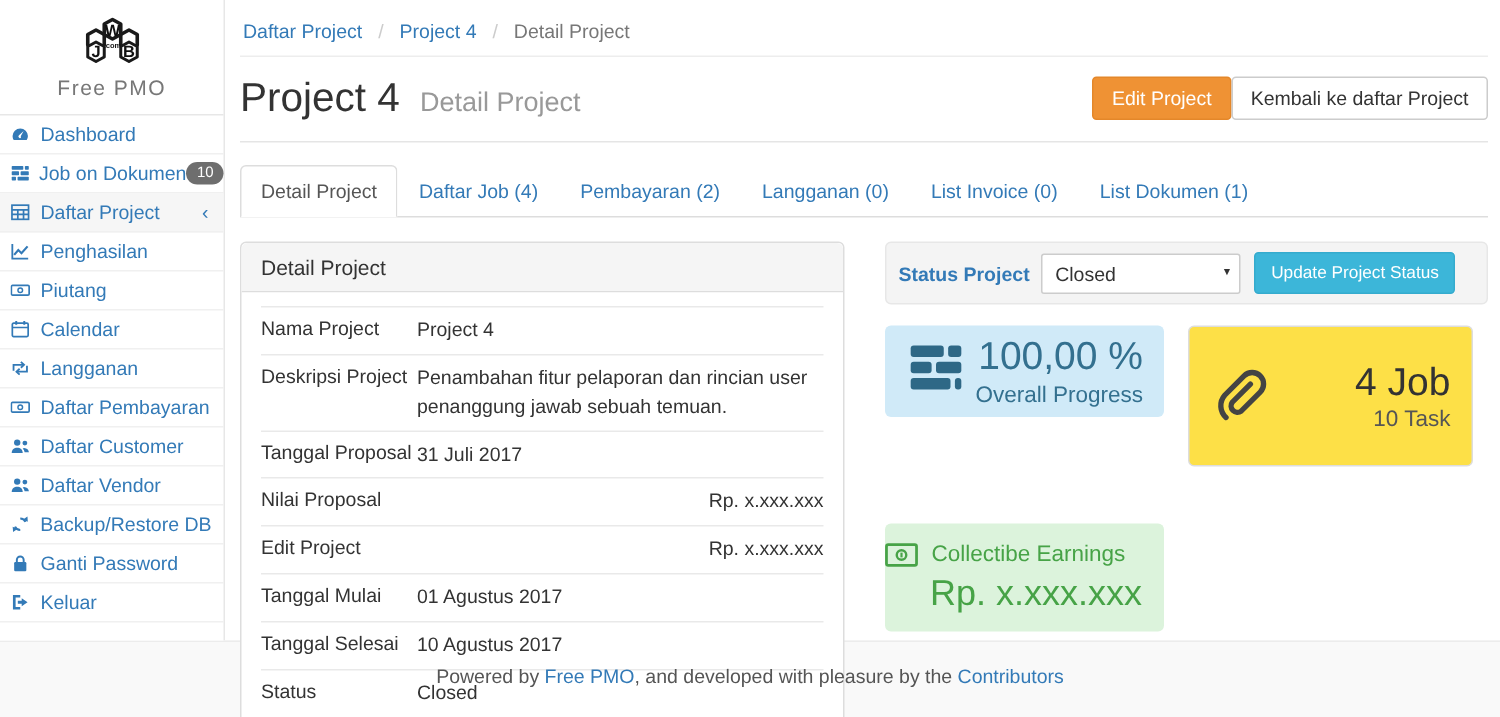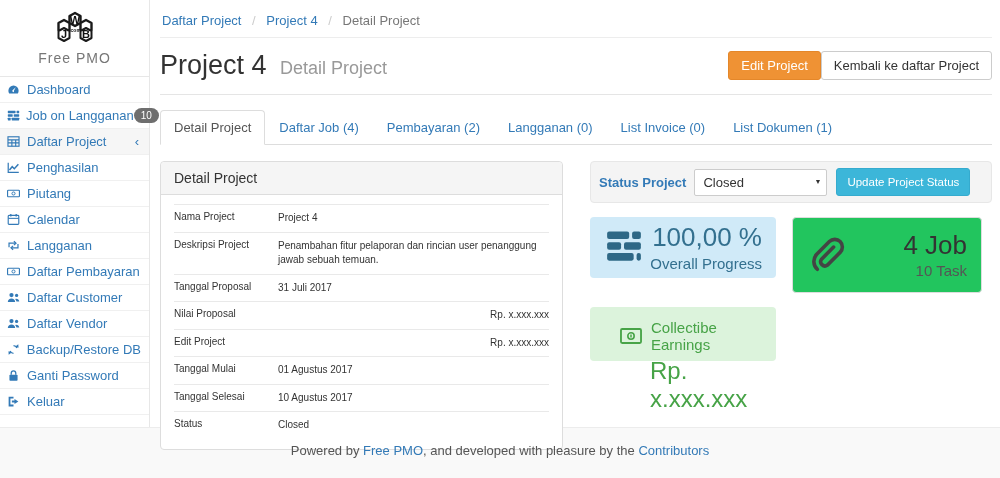--- a/index.html
+++ b/index.html
@@ -41,47 +41,47 @@
   .tabs { list-style:none; display:flex; margin-top:15px; border-bottom:1px solid #ddd; }
   .tab { font-size:13px; padding:9px 13px; color:#337ab7; cursor:pointer; margin-bottom:-1px; border:1px solid transparent; border-radius:4px 4px 0 0; }
   .tab.active { color:#555; background:#fff; border-color:#ddd #ddd #fff; cursor:default; }
 
   .content-row { display:flex; margin-top:16px; }
 
   
   .panel { width:403px; border:1px solid #ddd; border-radius:4px; background:#fff; align-self:flex-start; }
   .panel-heading { background:#f5f5f5; border-bottom:1px solid #ddd; border-radius:4px 4px 0 0; padding:8px 13px; font-size:14px; color:#333; }
   .panel-body { padding:6px 13px 10px; }
-  .drow { display:flex; padding:6px 0; border-bottom:1px solid #e9e9e9; font-size:10px; color:#333; }
+  .drow { display:flex; padding:6px 0; border-bottom:1px solid #e9e9e9; font-size:13px; color:#333; }
   .drow:first-child { border-top:1px solid #e9e9e9; margin-top:3px; }
   .drow:last-child { border-bottom:none; }
   .dlabel { width:104px; min-width:104px; }
   .dvalue { flex:1; line-height:1.45; }
   .dvalue.num { text-align:right; }
 
   
   .right-col { margin-left:27px; width:402px; }
   .status-bar { background:#f4f4f4; border:1px solid #e7e7e7; border-radius:4px; padding:6px 8px; display:flex; align-items:center; }
   .status-label { color:#337ab7; font-weight:bold; font-size:13px; margin-right:8px; white-space:nowrap; }
   .select-wrap { position:relative; }
   .select-wrap select { -webkit-appearance:none; appearance:none; width:133px; height:27px; border:1px solid #ccc; border-radius:2px;
                         background:#fff; font-size:13px; color:#333; padding:0 18px 0 8px; font-family:inherit; }
   .select-caret { position:absolute; right:6px; top:9px; font-size:7px; color:#333; pointer-events:none; }
   .btn-update { background:#3cb6d9; border-color:#35abce; color:#fff; font-size:11.5px; padding:7px 10px; margin-left:9px; white-space:nowrap; }
 
   .widgets { display:grid; grid-template-columns:186px 190px; column-gap:16px; row-gap:14px; margin-top:14px; }
   .widget { border-radius:4px; padding:13px 14px; }
   .w-progress { background:#d0eaf8; color:#33708f; display:flex; align-items:center; height:61px; }
   .w-progress .w-icon { color:#2e6886; }
-  .w-jobs { background:#22c55e; border:1px solid #ddd; color:#333; display:flex; align-items:center; height:76px;gap:15px; }
+  .w-jobs { background:#fde047; border:1px solid #ddd; color:#333; display:flex; align-items:center; height:94px;gap:15px; }
   .w-text { flex:1; text-align:right; }
   .w-big { font-size:26px; line-height:1.15; }
   .w-cap { font-size:15px; margin-top:2px; }
   .w-jobs .w-cap { color:#555; }
-  .w-earn { background:#dcf3dc; color:#47a347; height:54px; padding:12px 30px; }
+  .w-earn { background:#dcf3dc; color:#47a347; height:72px; padding:12px 0;margin-top:24px; }
   .w-earn-top { display:flex; align-items:center; gap:9px; font-size:15px; }
   .w-earn-big { font-size:24px; margin:4px 0 0 30px; }
 
   
   .footer { height:51px; background:#f9f9f9; border-top:1px solid #ececec; text-align:center; padding-top:15px; font-size:13px; color:#555; }
   .footer a { color:#337ab7; }
 </style>
 </head>
 <body>
 
@@ -118,21 +118,21 @@
         <span class="nav-icon">
             <svg viewBox="0 0 16 16" fill="currentColor">
               <rect x="1" y="2" width="9.5" height="3.2" rx="0.6"></rect>
               <rect x="11.8" y="2" width="3.2" height="3.2" rx="0.6"></rect>
               <rect x="1" y="6.4" width="6" height="3.2" rx="0.6"></rect>
               <rect x="8.3" y="6.4" width="6.7" height="3.2" rx="0.6"></rect>
               <rect x="1" y="10.8" width="3.5" height="3.2" rx="0.6"></rect>
               <rect x="5.8" y="10.8" width="9.2" height="3.2" rx="0.6"></rect>
             </svg>
           </span>
-        <span class="nav-label">Job on Langganan</span>
+        <span class="nav-label">Job on Dokumen</span>
         <span class="badge">10</span>
       </a>
       <a class="nav-item active">
         <span class="nav-icon">
             <svg viewBox="0 0 16 16" fill="none" stroke="currentColor" stroke-width="1.4">
               <rect x="1.2" y="2.2" width="13.6" height="11.6"></rect>
               <path d="M1.2 6h13.6M1.2 9.7h13.6M6 6v7.8M10.7 6v7.8"></path>
             </svg>
           </span>
         <span class="nav-label">Daftar Project</span>

